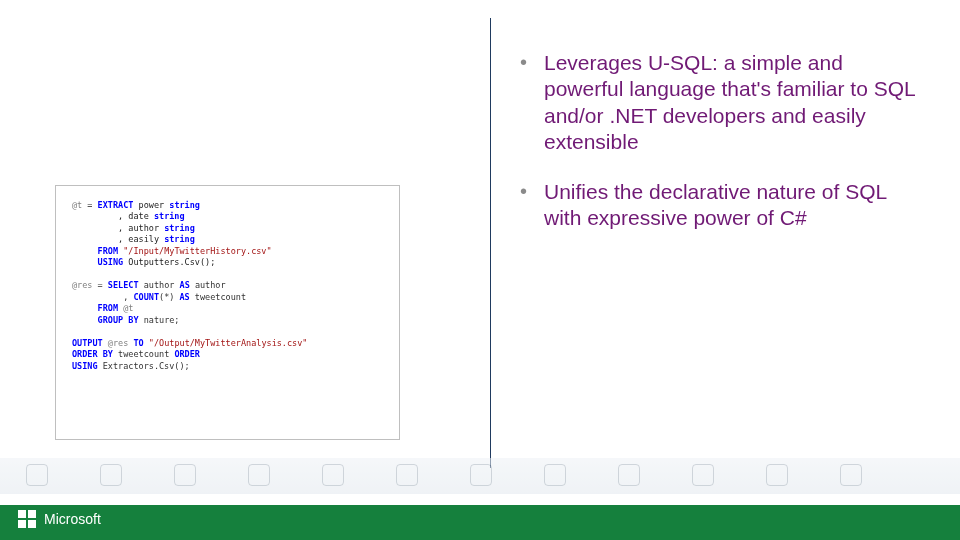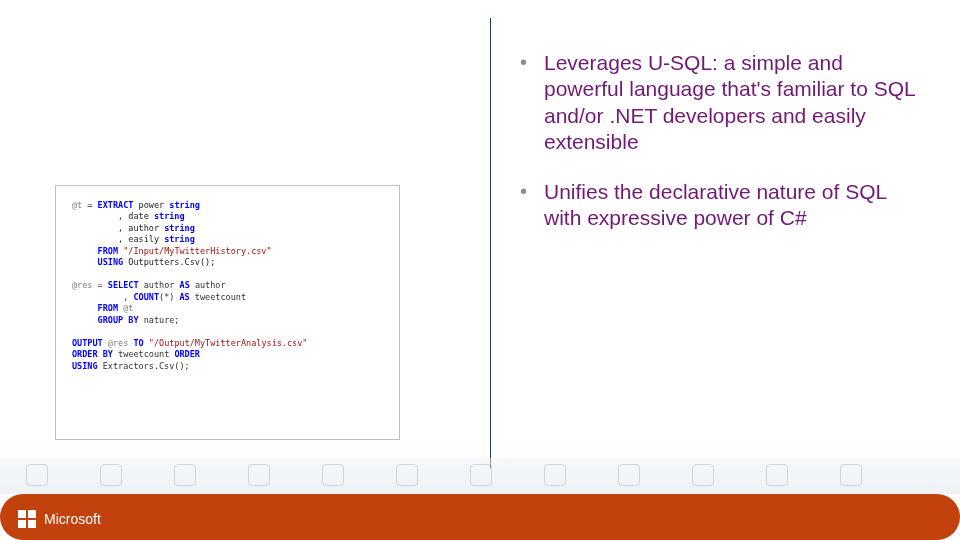--- a/index.html
+++ b/index.html
@@ -14,21 +14,21 @@
   .codebox .c-gray   { color:#808080; }
   .codebox .c-kw     { color:#0000ff;font-weight:bold; }
   .codebox .c-str    { color:#a31515; }
   .codebox .c-dark   { color:#222; }
   .divider { position:absolute; left:490px; top:18px; width:1px; height:450px; background:#1f3a5f; }
   .right { position:absolute; left:520px; top:50px; width:400px; }
   .bullets { list-style:none; }
   .bullets li { position:relative; padding-left:24px; font-size:21px; font-weight:400;
                 line-height:1.25; color:#701a75; margin-bottom:24px; }
   .bullets li::before { content:"•"; position:absolute; left:0; top:0; color:#8a8a8a; font-size:20px; }
-  .footer { position:absolute; left:0; bottom:0; width:960px; height:46px; background:#c2410c;border-radius:23px; }
+  .footer { position:absolute; left:0; bottom:0; width:960px; height:35px; background:#15803d; }
   .footer-icons { position:absolute; left:0; bottom:46px; width:960px; height:36px;
                   background:linear-gradient(#eef2f6,#e3e9ef); opacity:.55; overflow:hidden; }
   .footer-icons span { display:inline-block; margin:6px 26px 0 26px; width:22px; height:22px;
                        border:1px solid #7b8a99; border-radius:4px; opacity:.6; }
   .mslogo { position:absolute; left:18px; bottom:12px; display:flex; align-items:center; gap:8px; }
   .mslogo .sq { width:18px; height:18px; display:grid; grid-template:1fr 1fr/1fr 1fr; gap:2px; }
   .mslogo .sq i { background:#fff; display:block; }
   .mslogo .txt { color:#fff; font-size:14px; font-weight:400; font-family:"Segoe UI",Arial,sans-serif; }
 </style>
 </head>

